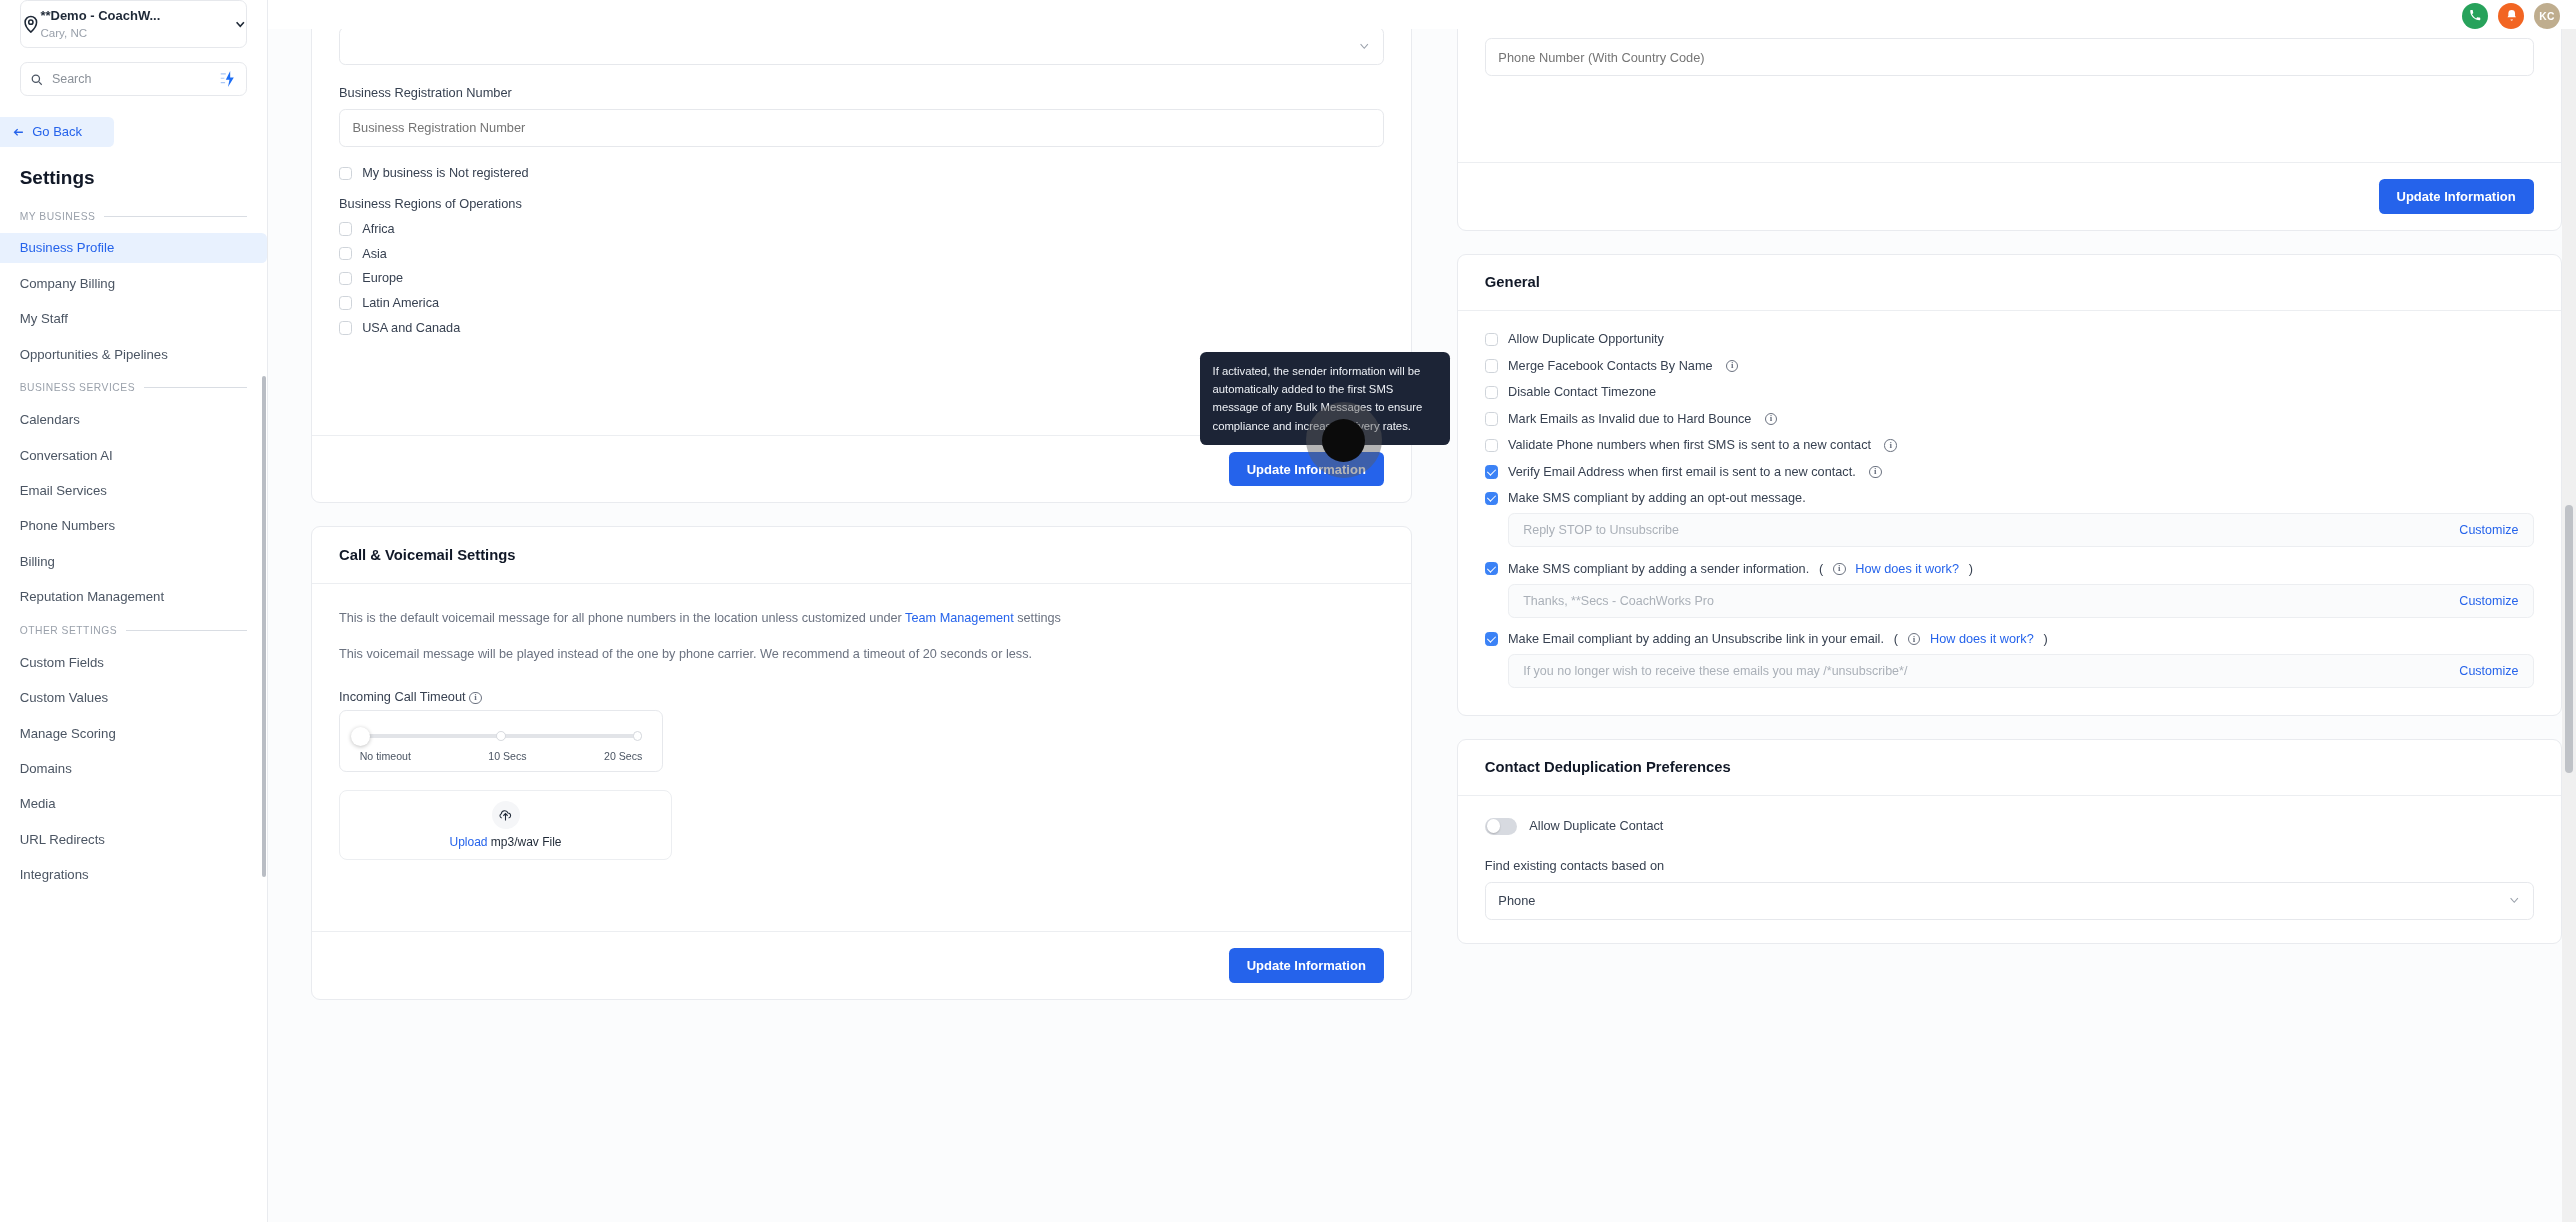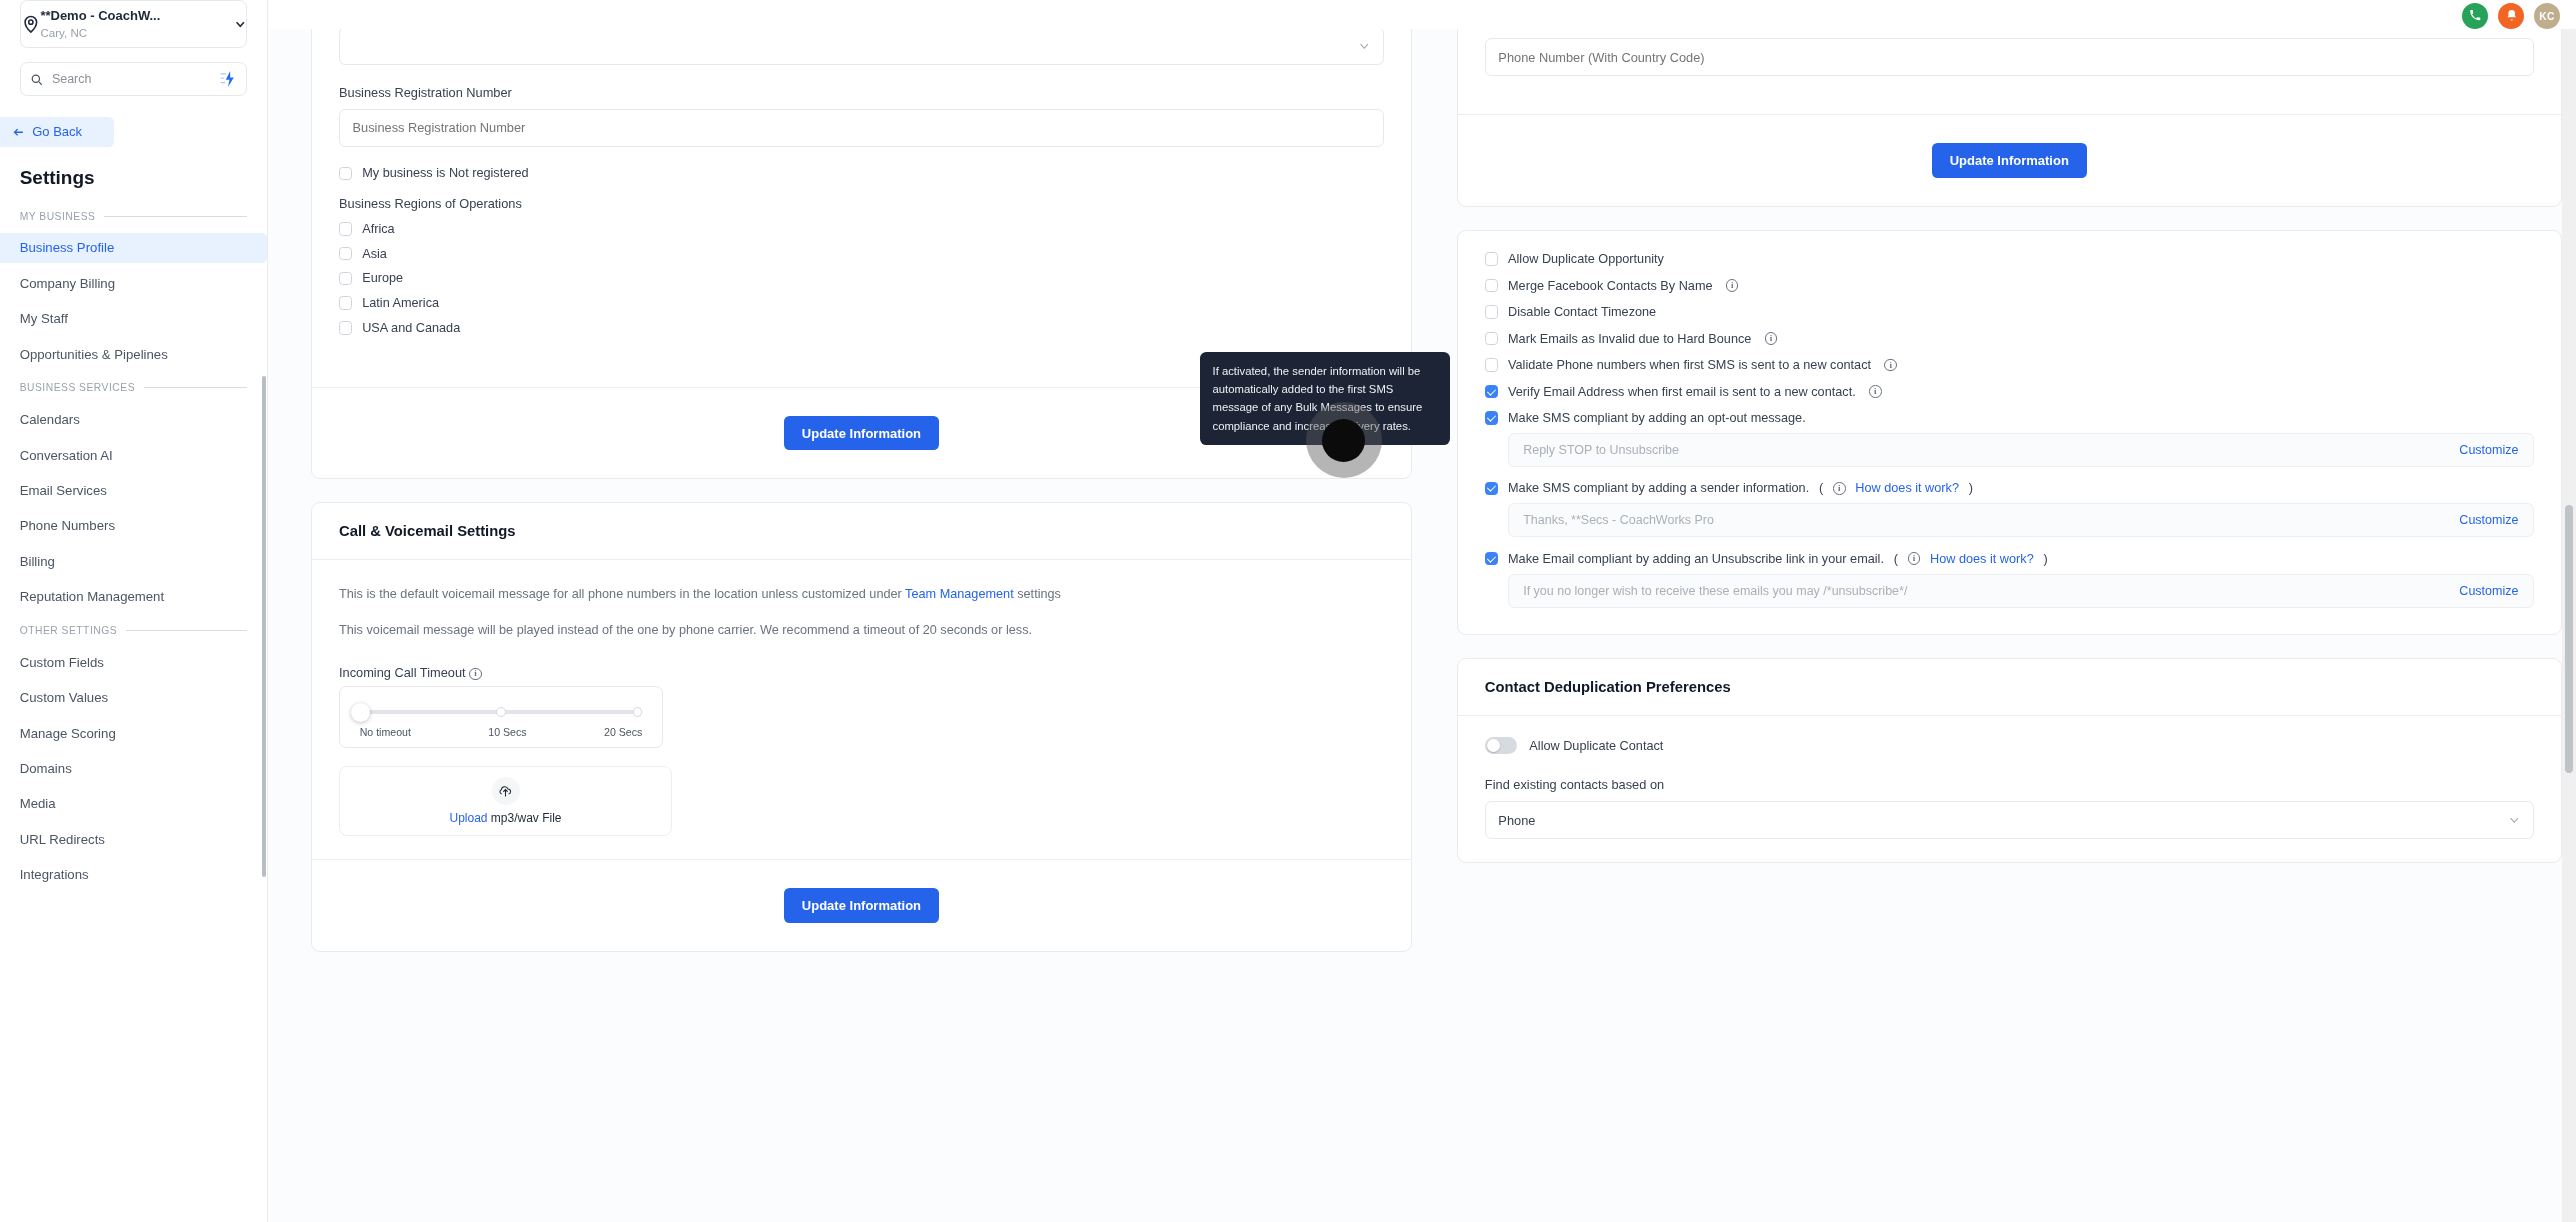--- a/index.html
+++ b/index.html
@@ -131,22 +131,22 @@
   .card {
     background:#fff; border:0.9px solid #e9ebef; border-radius: 9px;
     margin-bottom: 23px;
   }
   .card-hdr {
     padding: 19.7px 27px; font-size: 14.8px; font-weight: 600; color:#111827;
     border-bottom: 0.9px solid #eceef1;
   }
   .card-body { padding: 23px 27px 23px 27px; }
   .card-foot {
-    border-top: 0.9px solid #eceef1; padding: 28px 27px;
-    display:flex; justify-content:center;
+    border-top: 0.9px solid #eceef1; padding: 16px 27px;
+    display:flex; justify-content:flex-end;margin-top:48px;
   }
   .btn-primary {
     background:#2563eb; color:#fff; border:none; border-radius: 5.4px;
     font-size: 13px; font-weight: 600; padding: 9.8px 18px;
     font-family:"Liberation Sans", sans-serif;
   }
 
   .field-label { font-size: 12.8px; color:#374151; margin-bottom: 9px; }
   .inp {
     width: 100%; height: 38px; border:0.9px solid #e6e8ec; border-radius: 6.3px;
@@ -502,20 +502,21 @@
           <div class="card" style="margin-top:0;">
             <div class="card-body" style="padding-top:411px;padding-bottom:38px;">
               <input class="inp" style="outline: none;" placeholder="Phone Number (With Country Code)">
             </div>
             <div class="card-foot">
               <button class="btn-primary">Update Information</button>
             </div>
           </div>
 
           <div class="card">
+            <div class="card-hdr">General</div>
             <div class="card-body" style="padding-top:21.5px;">
 
               <div class="cbrow" style="margin-bottom:12.5px;">
                 <span class="cb"></span>
                 <span class="cblabel">Allow Duplicate Opportunity</span>
               </div>
 
               <div class="cbrow" style="margin-bottom:12.5px;">
                 <span class="cb"></span>
                 <span class="cblabel">Merge Facebook Contacts By Name</span>

